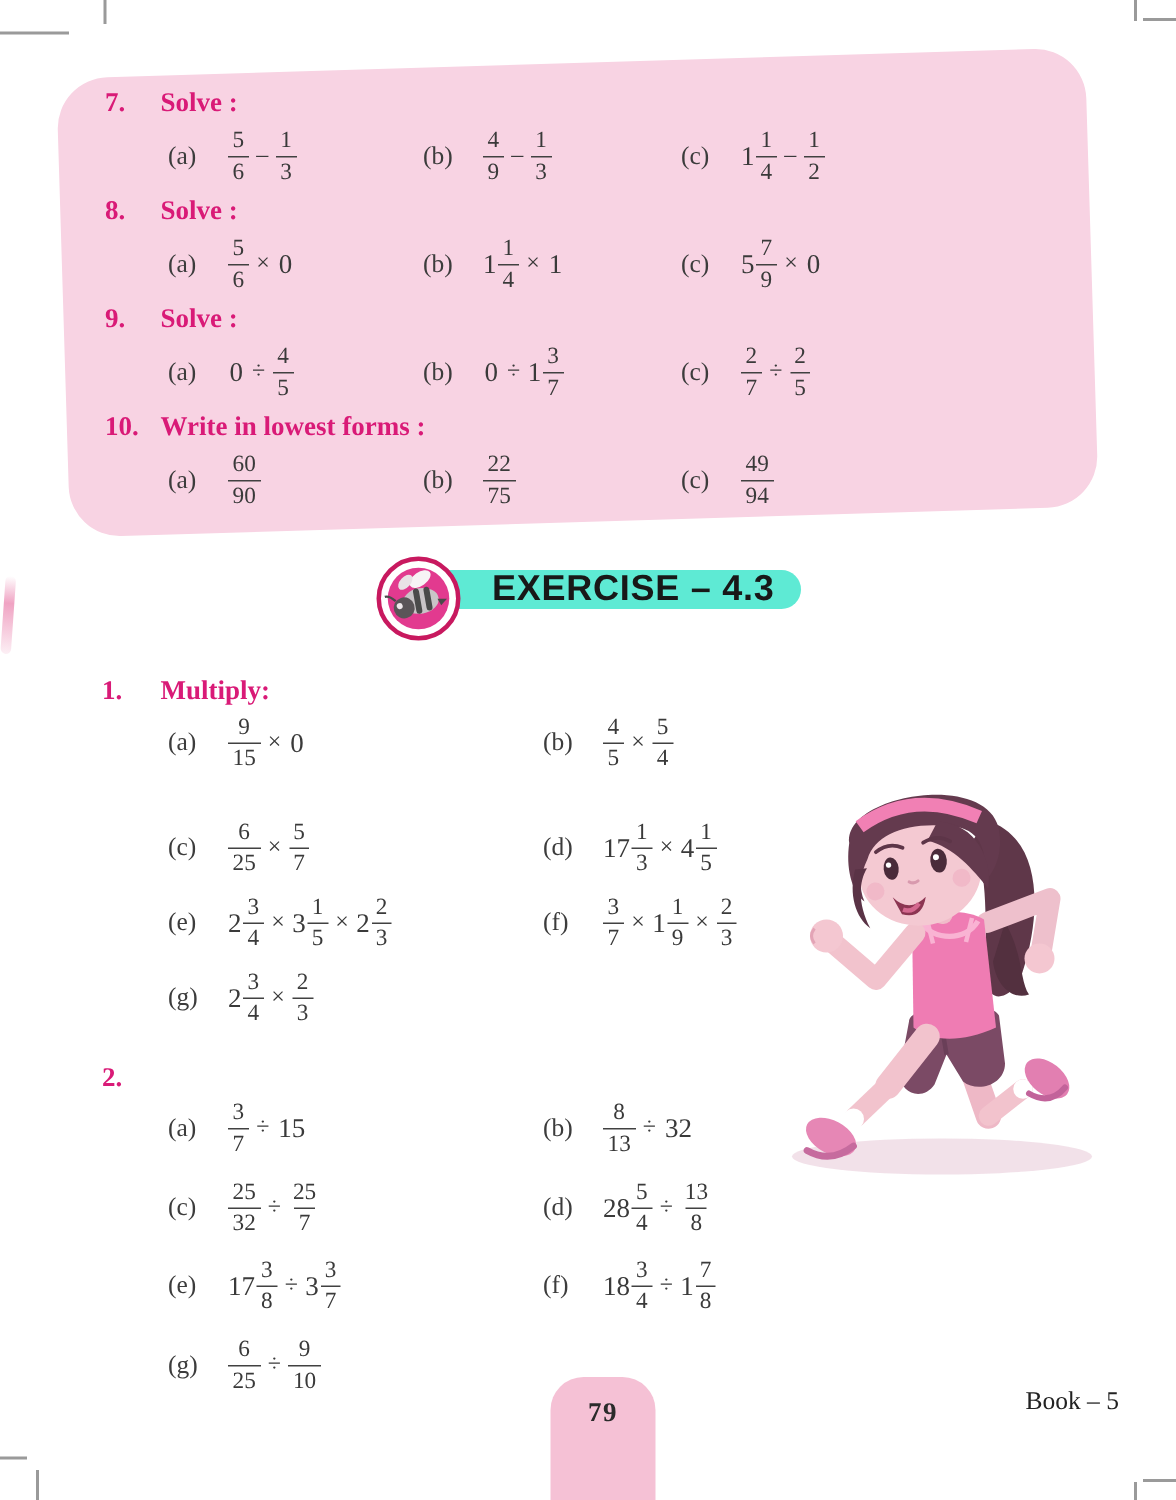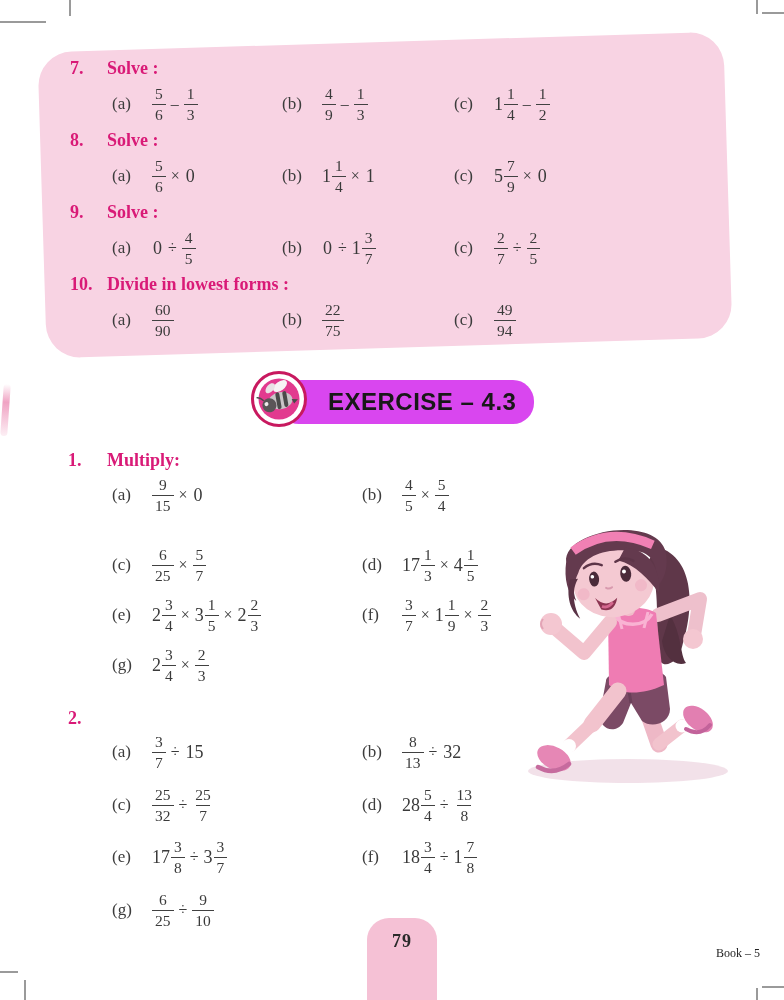--- a/index.html
+++ b/index.html
@@ -33,22 +33,22 @@
   .expr { display:inline-flex; align-items:center; color:#3a3a3a; }
   .frac { display:inline-flex; flex-direction:column; align-items:center; line-height:1; font-size:15.5px; }
   .frac .num { padding:0 3px 2.5px; }
   .frac .den { border-top:1.4px solid #414141; padding:2.5px 3px 0; }
   .whole { font-size:18px; margin-right:1px; }
   .op { font-size:16px; margin:0 5px; }
   .plain { font-size:18px; margin:0 1px; }
   
   .ex-header { position:absolute; left:250px; top:370px; z-index:3; }
   .ex-pill {
-    position:absolute; left:28px; top:10px; width:256px; height:44px;
-    background:#d946ef; border-radius:21px;
+    position:absolute; left:28px; top:10px; width:256px; height:26px;
+    background:#5eead4; border-radius:21px;
     display:flex; align-items:center; padding-left:50px;
   }
   .ex-title { font-family:"Liberation Sans", sans-serif; font-weight:bold;
               font-size:24px; letter-spacing:.5px; color:#181818; white-space:nowrap; }
   .bee-wrap { position:relative; width:58px; height:58px; z-index:2; }
   
   .main { position:absolute; left:42px; top:448px; width:688px; z-index:3; }
   .sheader { display:flex; align-items:center; height:24px; margin-left:26px;
              color:#d91a77; font-weight:bold; font-size:18px; }
   .sheader .pnum { width:39px; }
@@ -57,21 +57,21 @@
   .sitem.scol1 { width:250px; }
   
   .girl { position:absolute; left:510px; top:495px; z-index:2; }
   
   .page-tab {
     position:absolute; left:367px; top:918px; width:70px; height:82px;
     background:#f5c1d5; border-radius:22px 22px 0 0; text-align:center; z-index:3;
   }
   .page-tab span { display:inline-block; margin-top:13px; font-weight:bold;
                    font-size:18px; letter-spacing:1px; color:#2b2b2b; }
-  .book-label { position:absolute; right:24px; top:924px; font-size:12px; color:#222;margin-top:22px; }
+  .book-label { position:absolute; right:38px; top:924px; font-size:17px; color:#222; }
 </style>
 </head>
 <body>
 
 <div class="page">
 
   <div class="mark" style="left:0;top:21px;width:46px;height:2px"></div>
   <div class="mark" style="left:69px;top:0;width:2px;height:16px"></div>
   <div class="mark" style="left:756px;top:0;width:2px;height:14px"></div>
   <div class="mark" style="left:762px;top:12px;width:22px;height:2px"></div>
@@ -216,21 +216,21 @@
             <span class="frac">
               <span class="num">2</span>
               <span class="den">5</span>
             </span>
           </span>
         </div>
     </div>
 
     <div class="pheader">
       <span class="pnum">10.</span>
-      <span>Divide in lowest forms :</span>
+      <span>Write in lowest forms :</span>
     </div>
     <div class="prow">
       <div class="pitem c1">
           <span class="ilabel">(a)</span>
           <span class="expr">
             <span class="frac">
               <span class="num">60</span>
               <span class="den">90</span>
             </span>
           </span>

